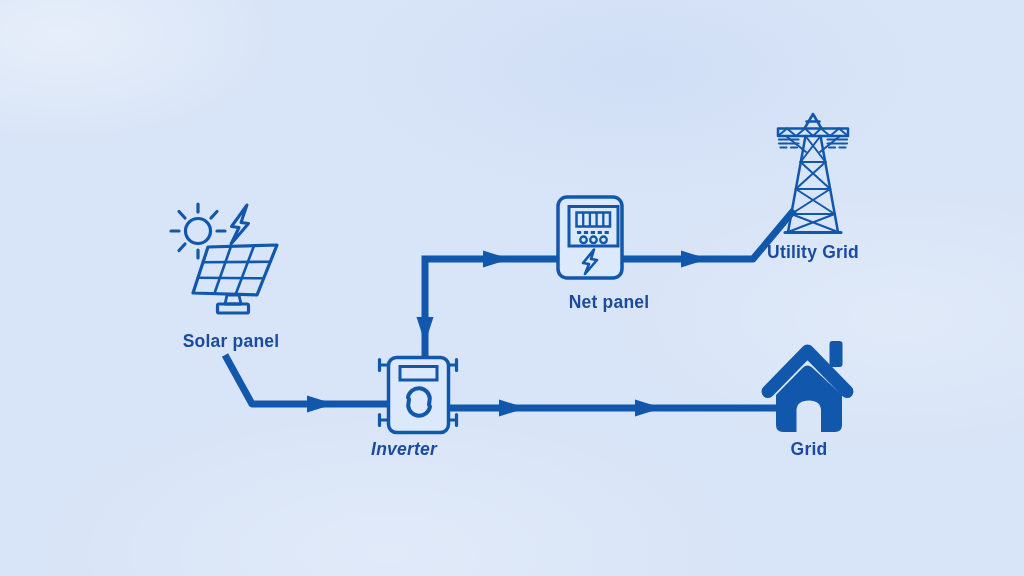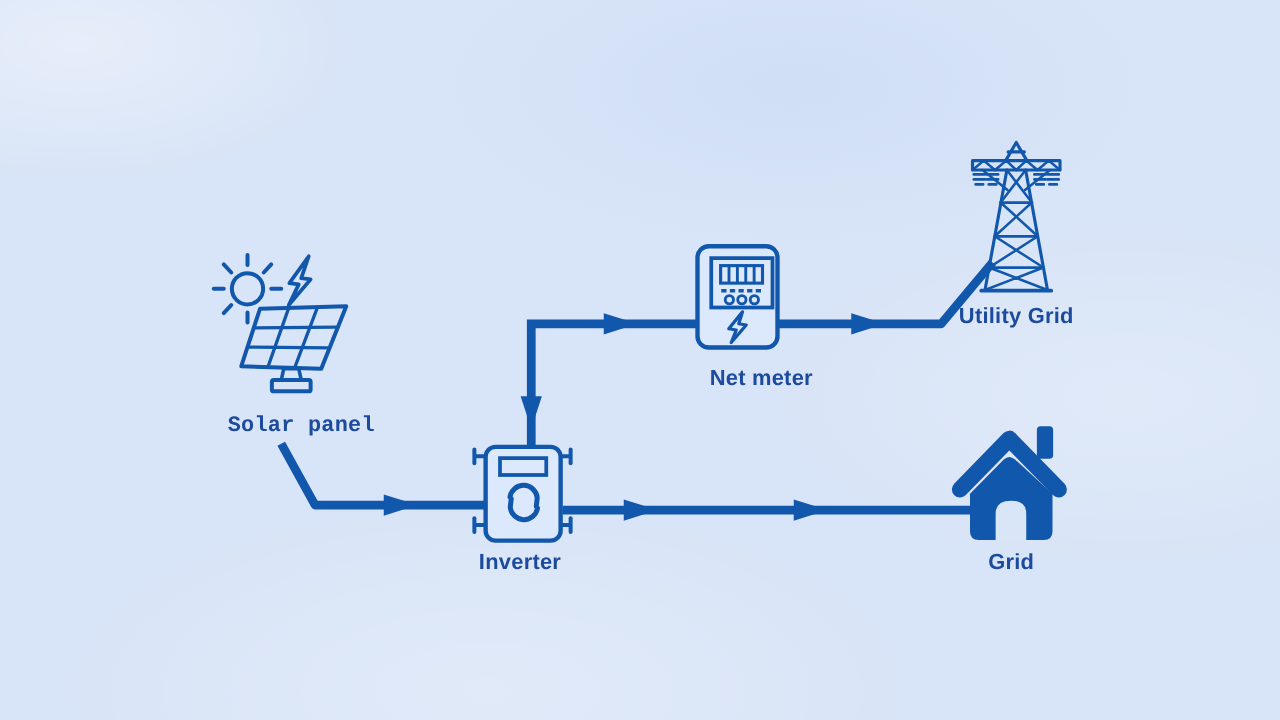--- a/index.html
+++ b/index.html
@@ -147,19 +147,19 @@
     </g>
 
     <g>
       <rect x="829.5" y="341" width="13" height="26" rx="3" fill="var(--stroke)"></rect>
       <path fill="var(--stroke)" d="M 776 395 L 803 367.5 Q 807.5 363.5 812 367.5 L 842 395 L 842 425 Q 842 432 835 432 L 783 432 Q 776 432 776 425 Z"></path>
       <path fill="#d9e6f8" d="M 796.5 432 L 796.5 411 Q 796.5 400.5 808.8 400.5 Q 821 400.5 821 411 L 821 432 Z"></path>
       <polyline points="768,391.5 807.5,351 847,391.5" fill="none" stroke="var(--stroke)" stroke-width="13" stroke-linecap="round" stroke-linejoin="round"></polyline>
     </g>
   </svg>
 
-  <div class="label" style="left:241px; top:331px;font-family:Liberation Mono, monospace;">Solar panel</div>
-  <div class="label" style="left:416px; top:439px;">Inverter</div>
-  <div class="label" style="left:609px; top:292px;">Net meter</div>
+  <div class="label" style="left:231px; top:331px;">Solar panel</div>
+  <div class="label" style="left:404px; top:439px;font-style:italic;">Inverter</div>
+  <div class="label" style="left:609px; top:292px;">Net panel</div>
   <div class="label" style="left:813px; top:242px;">Utility Grid</div>
   <div class="label" style="left:809px; top:439px;">Grid</div>
 
 </div>
 
 </body></html>

